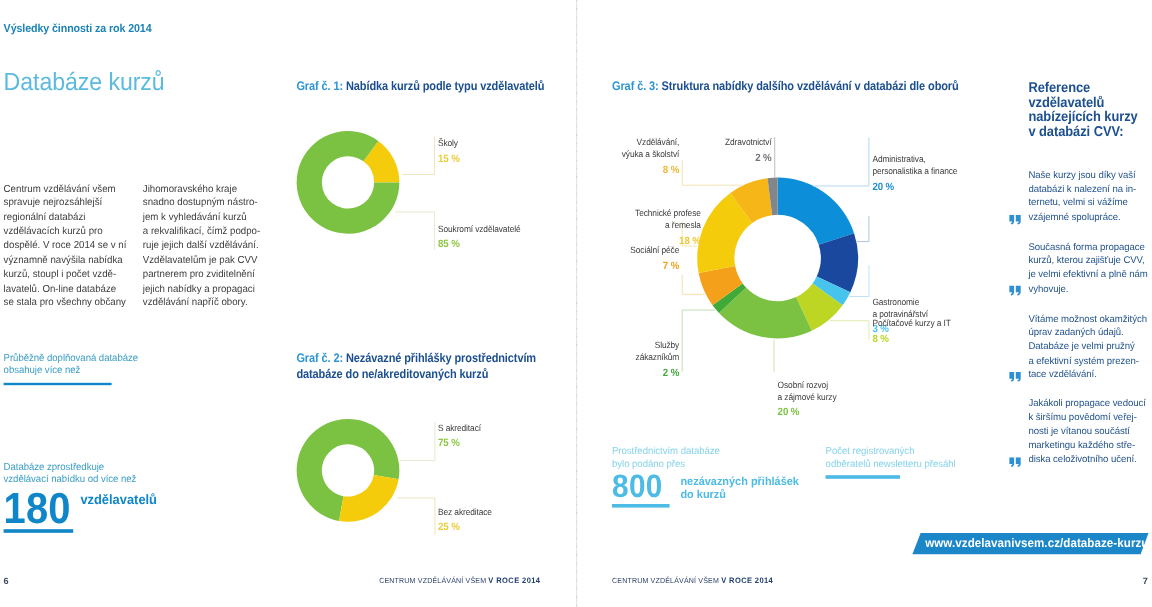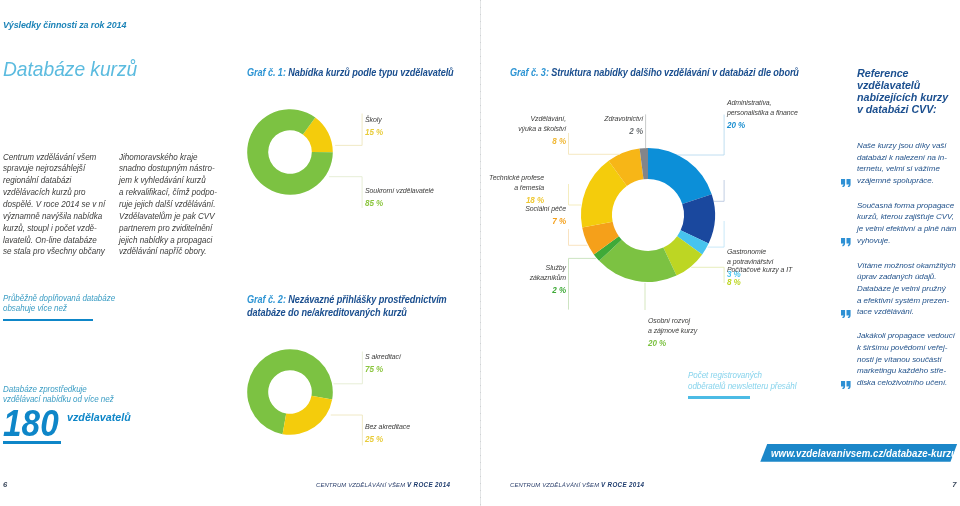--- a/index.html
+++ b/index.html
@@ -3,21 +3,21 @@
 <meta charset="utf-8">
 <title>Databaze kurzu</title>
 <style>
   * { margin:0; padding:0; box-sizing:border-box; }
   html,body { width:960px; height:506px; }
   body {
     font-family:"Liberation Sans", sans-serif;
     background:#ffffff;
     color:#3c3c3b;
   }
-  #page { position:relative; width:960px; height:506px; overflow:hidden; background:#fff;font-style:italic; }
+  #page { position:relative; width:960px; height:506px; overflow:hidden; background:#fff; }
   .abs { position:absolute; }
 
   #gutter {
     left:479.6px; top:0; width:1px; height:506px;
     background:#e3e5e6;
   }
   #gutter::after {
     content:""; position:absolute; left:0; top:0; width:1px; height:506px;
     background:repeating-linear-gradient(to bottom,#cfd2d4 0 1px,rgba(255,255,255,0) 1px 7px);
   }
@@ -190,33 +190,43 @@
       <path d="M 150 187.9 L 150 215" stroke="#cbe1ae"></path>
       <path d="M 196.2 172.3 L 229.1 172.3 L 229.1 188" stroke="#e1e8ac"></path>
       <path d="M 212.6 152.1 L 229.1 152.1 L 229.1 126" stroke="#bbe2f6"></path>
       <path d="M 218.9 106.3 L 229.1 106.3 L 229.1 85" stroke="#b2c2dc"></path>
       <path d="M 182.5 60 L 229.1 60 L 229.1 19.6" stroke="#b0d6ed"></path>
     </g>
   </svg>
   <div class="abs dlabel r" style="left:466px;top:114px;width:100px;"><span>Vzdělávání,
 výuka a školství</span><span class="pct" style="color:#f0b733;">8 %</span></div>
   <div class="abs dlabel r" style="left:563px;top:114px;width:80px;"><span>Zdravotnictví</span><span class="pct" style="color:#6f7376;">2 %</span></div>
-  <div class="abs dlabel" style="left:727px;top:98px;width:135px;"><span>Administrativa,
+  <div class="abs dlabel" style="left:727px;top:128px;width:135px;"><span>Administrativa,
 personalistika a finance</span><span class="pct" style="color:#1b8fd0;">20 %</span></div>
-  <div class="abs dlabel r" style="left:444px;top:173px;width:100px;"><span>Technické profese
+  <div class="abs dlabel r" style="left:484px;top:173px;width:100px;"><span>Technické profese
 a řemesla</span><span class="pct" style="color:#efc832;">18 %</span></div>
   <div class="abs dlabel r" style="left:466px;top:204px;width:100px;"><span>Sociální péče</span><span class="pct" style="color:#f5a01a;">7 %</span></div>
   <div class="abs dlabel" style="left:727px;top:215px;width:135px;margin-top:32px;"><span>Gastronomie
 a potravinářství</span><span class="pct" style="color:#47c4ee;">3 %</span></div>
-  <div class="abs dlabel r" style="left:466px;top:263px;width:100px;"><span>Služby
+  <div class="abs dlabel r" style="left:466px;top:283px;width:100px;"><span>Služby
 zákazníkům</span><span class="pct" style="color:#3faa38;">2 %</span></div>
   <div class="abs dlabel" style="left:727px;top:265px;width:135px;"><span>Počítačové kurzy a IT</span><span class="pct" style="color:#bdd623;">8 %</span></div>
   <div class="abs dlabel" style="left:648px;top:316px;width:135px;"><span>Osobní rozvoj
 a zájmové kurzy</span><span class="pct" style="color:#7cc242;">20 %</span></div>
 
+  <div class="abs stat lblue" style="left:510.3px;top:370px;">
+    <div class="cap" style="width:150px;">Prostřednictvím databáze
+bylo podáno přes</div>
+    <div class="row" style="height:19px;margin-top:5px;">
+      <div class="num">800</div>
+      <div class="unit" style="left:56.5px;top:-0.5px;width:110px;">nezávazných přihlášek
+do kurzů</div>
+    </div>
+    <div class="rule" style="width:48px;margin-top:4.8px;"></div>
+  </div>
   <div class="abs stat lblue" style="left:687.9px;top:370px;">
     <div class="cap" style="width:160px;">Počet registrovaných
 odběratelů newsletteru přesáhl</div>
     <div class="rule" style="width:62px;margin-top:4.8px;"></div>
   </div>
 
   <div class="abs" id="ref-head">Reference
 vzdělavatelů
 nabízejících kurzy
 v databázi CVV:</div>

